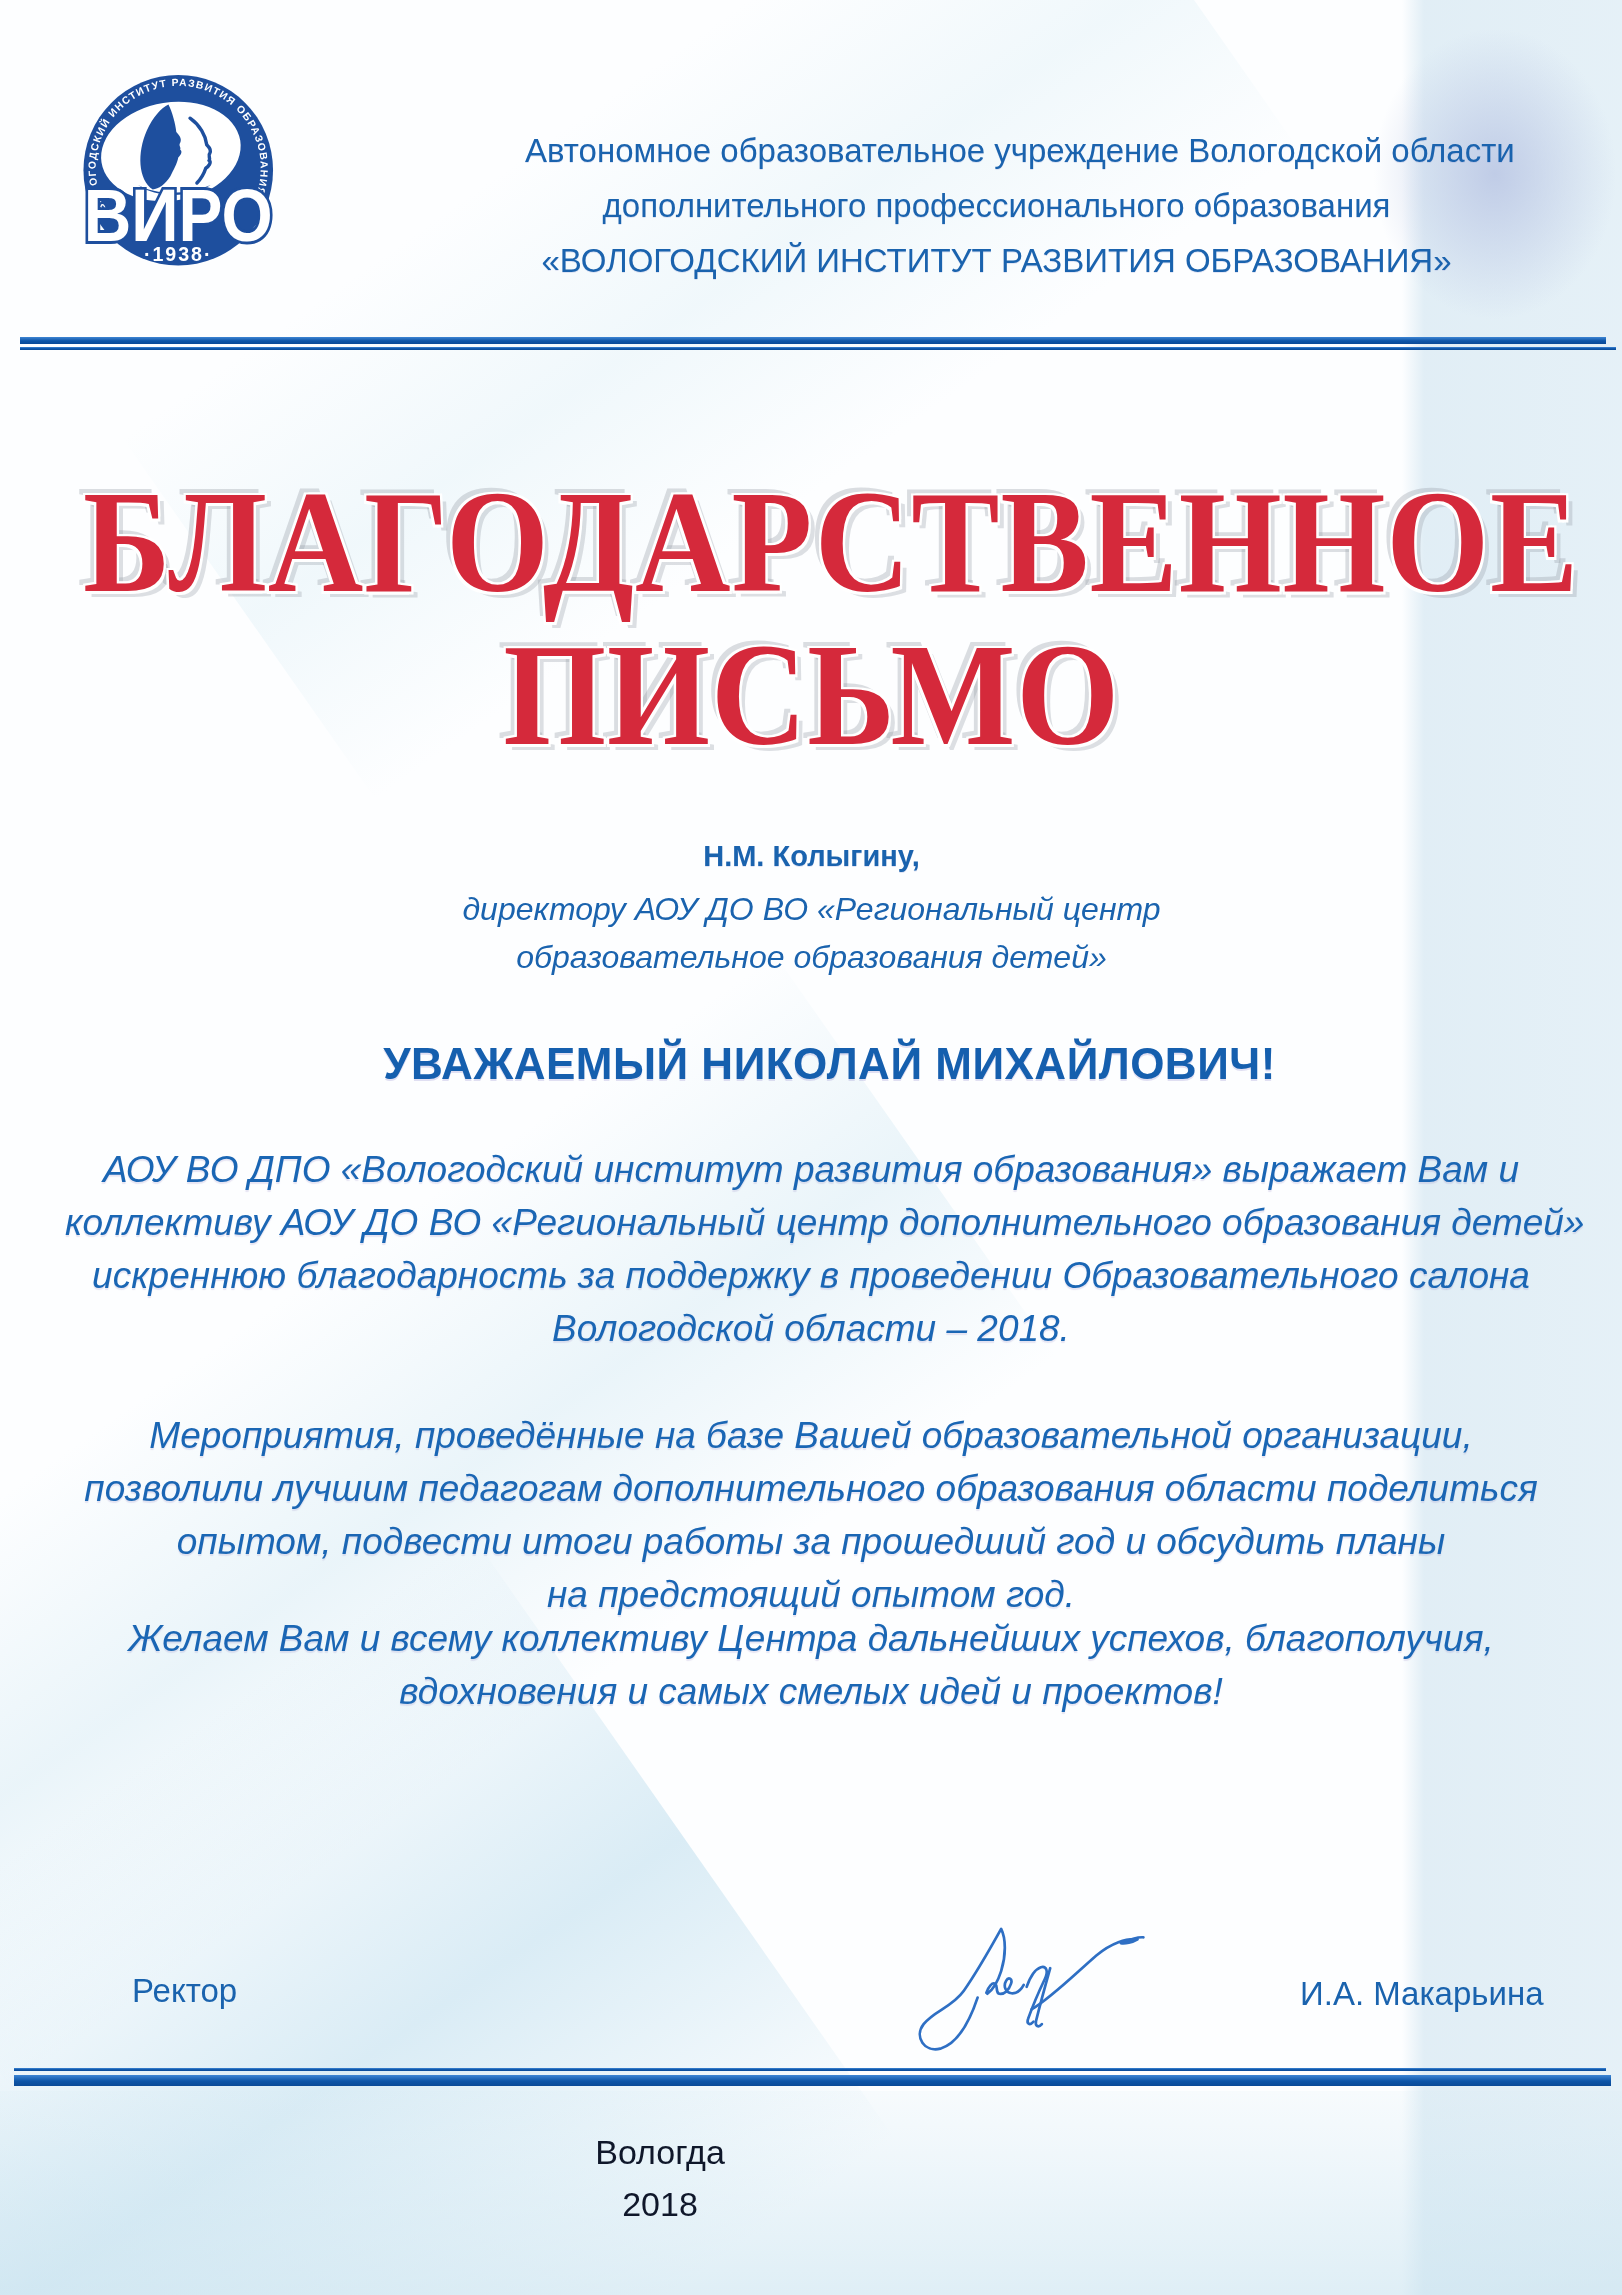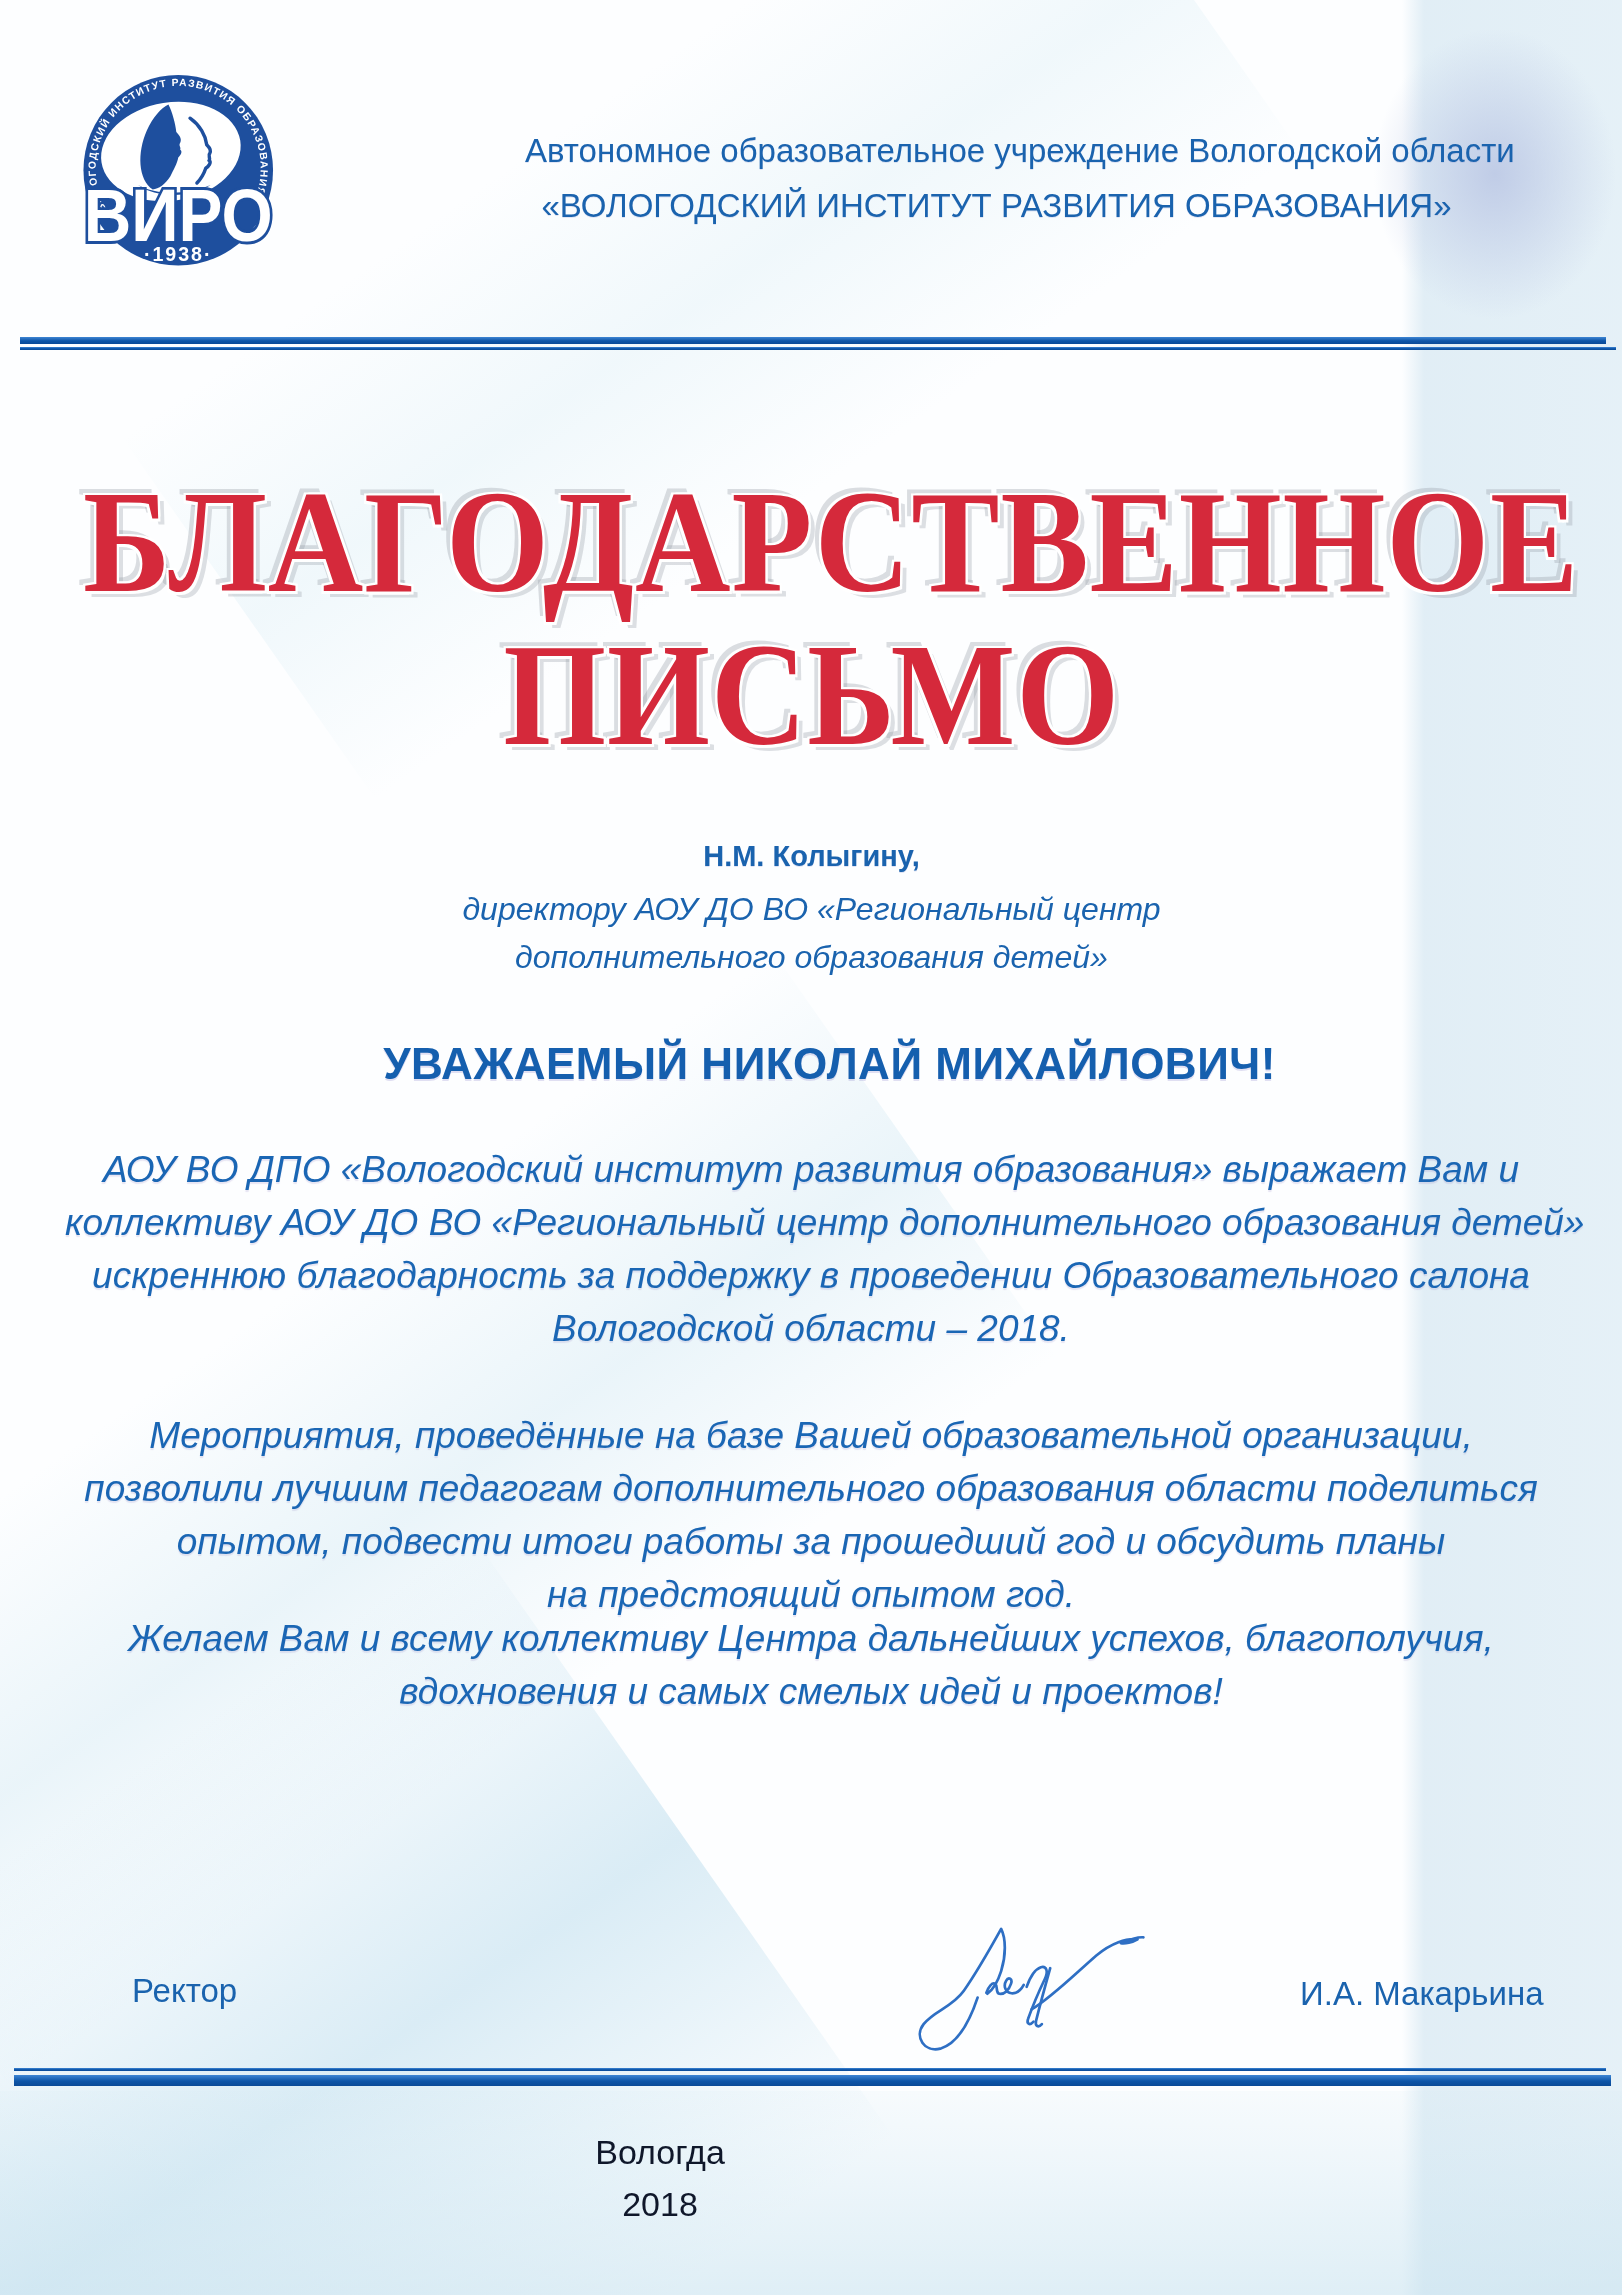--- a/index.html
+++ b/index.html
@@ -106,34 +106,35 @@
     <path fill="#1e4f9e" d="M 120 226 C 160 248, 220 246, 268 226 C 230 252, 158 254, 120 226 Z"></path>
     <path fill="none" stroke="#1e4f9e" stroke-width="7" stroke-linecap="round" d="M 226 90 C 246 104, 258 126, 260 144 C 266 150, 270 156, 266 162
          C 262 166, 268 170, 265 176 C 270 180, 264 188, 258 192
          C 254 204, 248 214, 240 222"></path>
     <text x="202" y="340" font-family="Liberation Sans, sans-serif" font-size="150" font-weight="700" text-anchor="middle" textLength="385" lengthAdjust="spacingAndGlyphs" fill="#ffffff" stroke="#1e4f9e" stroke-width="12" paint-order="stroke">ВИРО</text>
     <text x="202" y="380" font-family="Liberation Sans, sans-serif" font-size="40" font-weight="bold" text-anchor="middle" letter-spacing="4" fill="#ffffff">·1938·</text>
   </svg>
 
   <div class="letterhead">
     <div>Автономное образовательное учреждение Вологодской области</div>
+    <div>дополнительного профессионального образования</div>
     <div>«ВОЛОГОДСКИЙ ИНСТИТУТ РАЗВИТИЯ ОБРАЗОВАНИЯ»</div>
   </div>
 
   <div class="rule rule-top-thick"></div>
   <div class="rule rule-top-thin"></div>
 
   <div class="title">
     <span class="tline"><span class="tspan">БЛАГОДАРСТВЕННОЕ</span></span>
     <span class="tline"><span class="tspan">ПИСЬМО</span></span>
   </div>
 
   <div class="recipient-name">Н.М. Колыгину,</div>
   <div class="recipient-role" id="role1">директору АОУ ДО ВО «Региональный центр</div>
-  <div class="recipient-role" id="role2">дополнительного образования детей»</div>
+  <div class="recipient-role" id="role2">образовательное образования детей»</div>
 
   <div class="salutation">УВАЖАЕМЫЙ НИКОЛАЙ МИХАЙЛОВИЧ!</div>
 
   <div class="body-para" id="para1">
     <div>АОУ ВО ДПО «Вологодский институт развития образования» выражает Вам и</div>
     <div>коллективу АОУ ДО ВО «Региональный центр дополнительного образования детей»</div>
     <div>искреннюю благодарность за поддержку в проведении Образовательного салона</div>
     <div>Вологодской области – 2018.</div>
   </div>
   <div class="body-para" id="para2">

